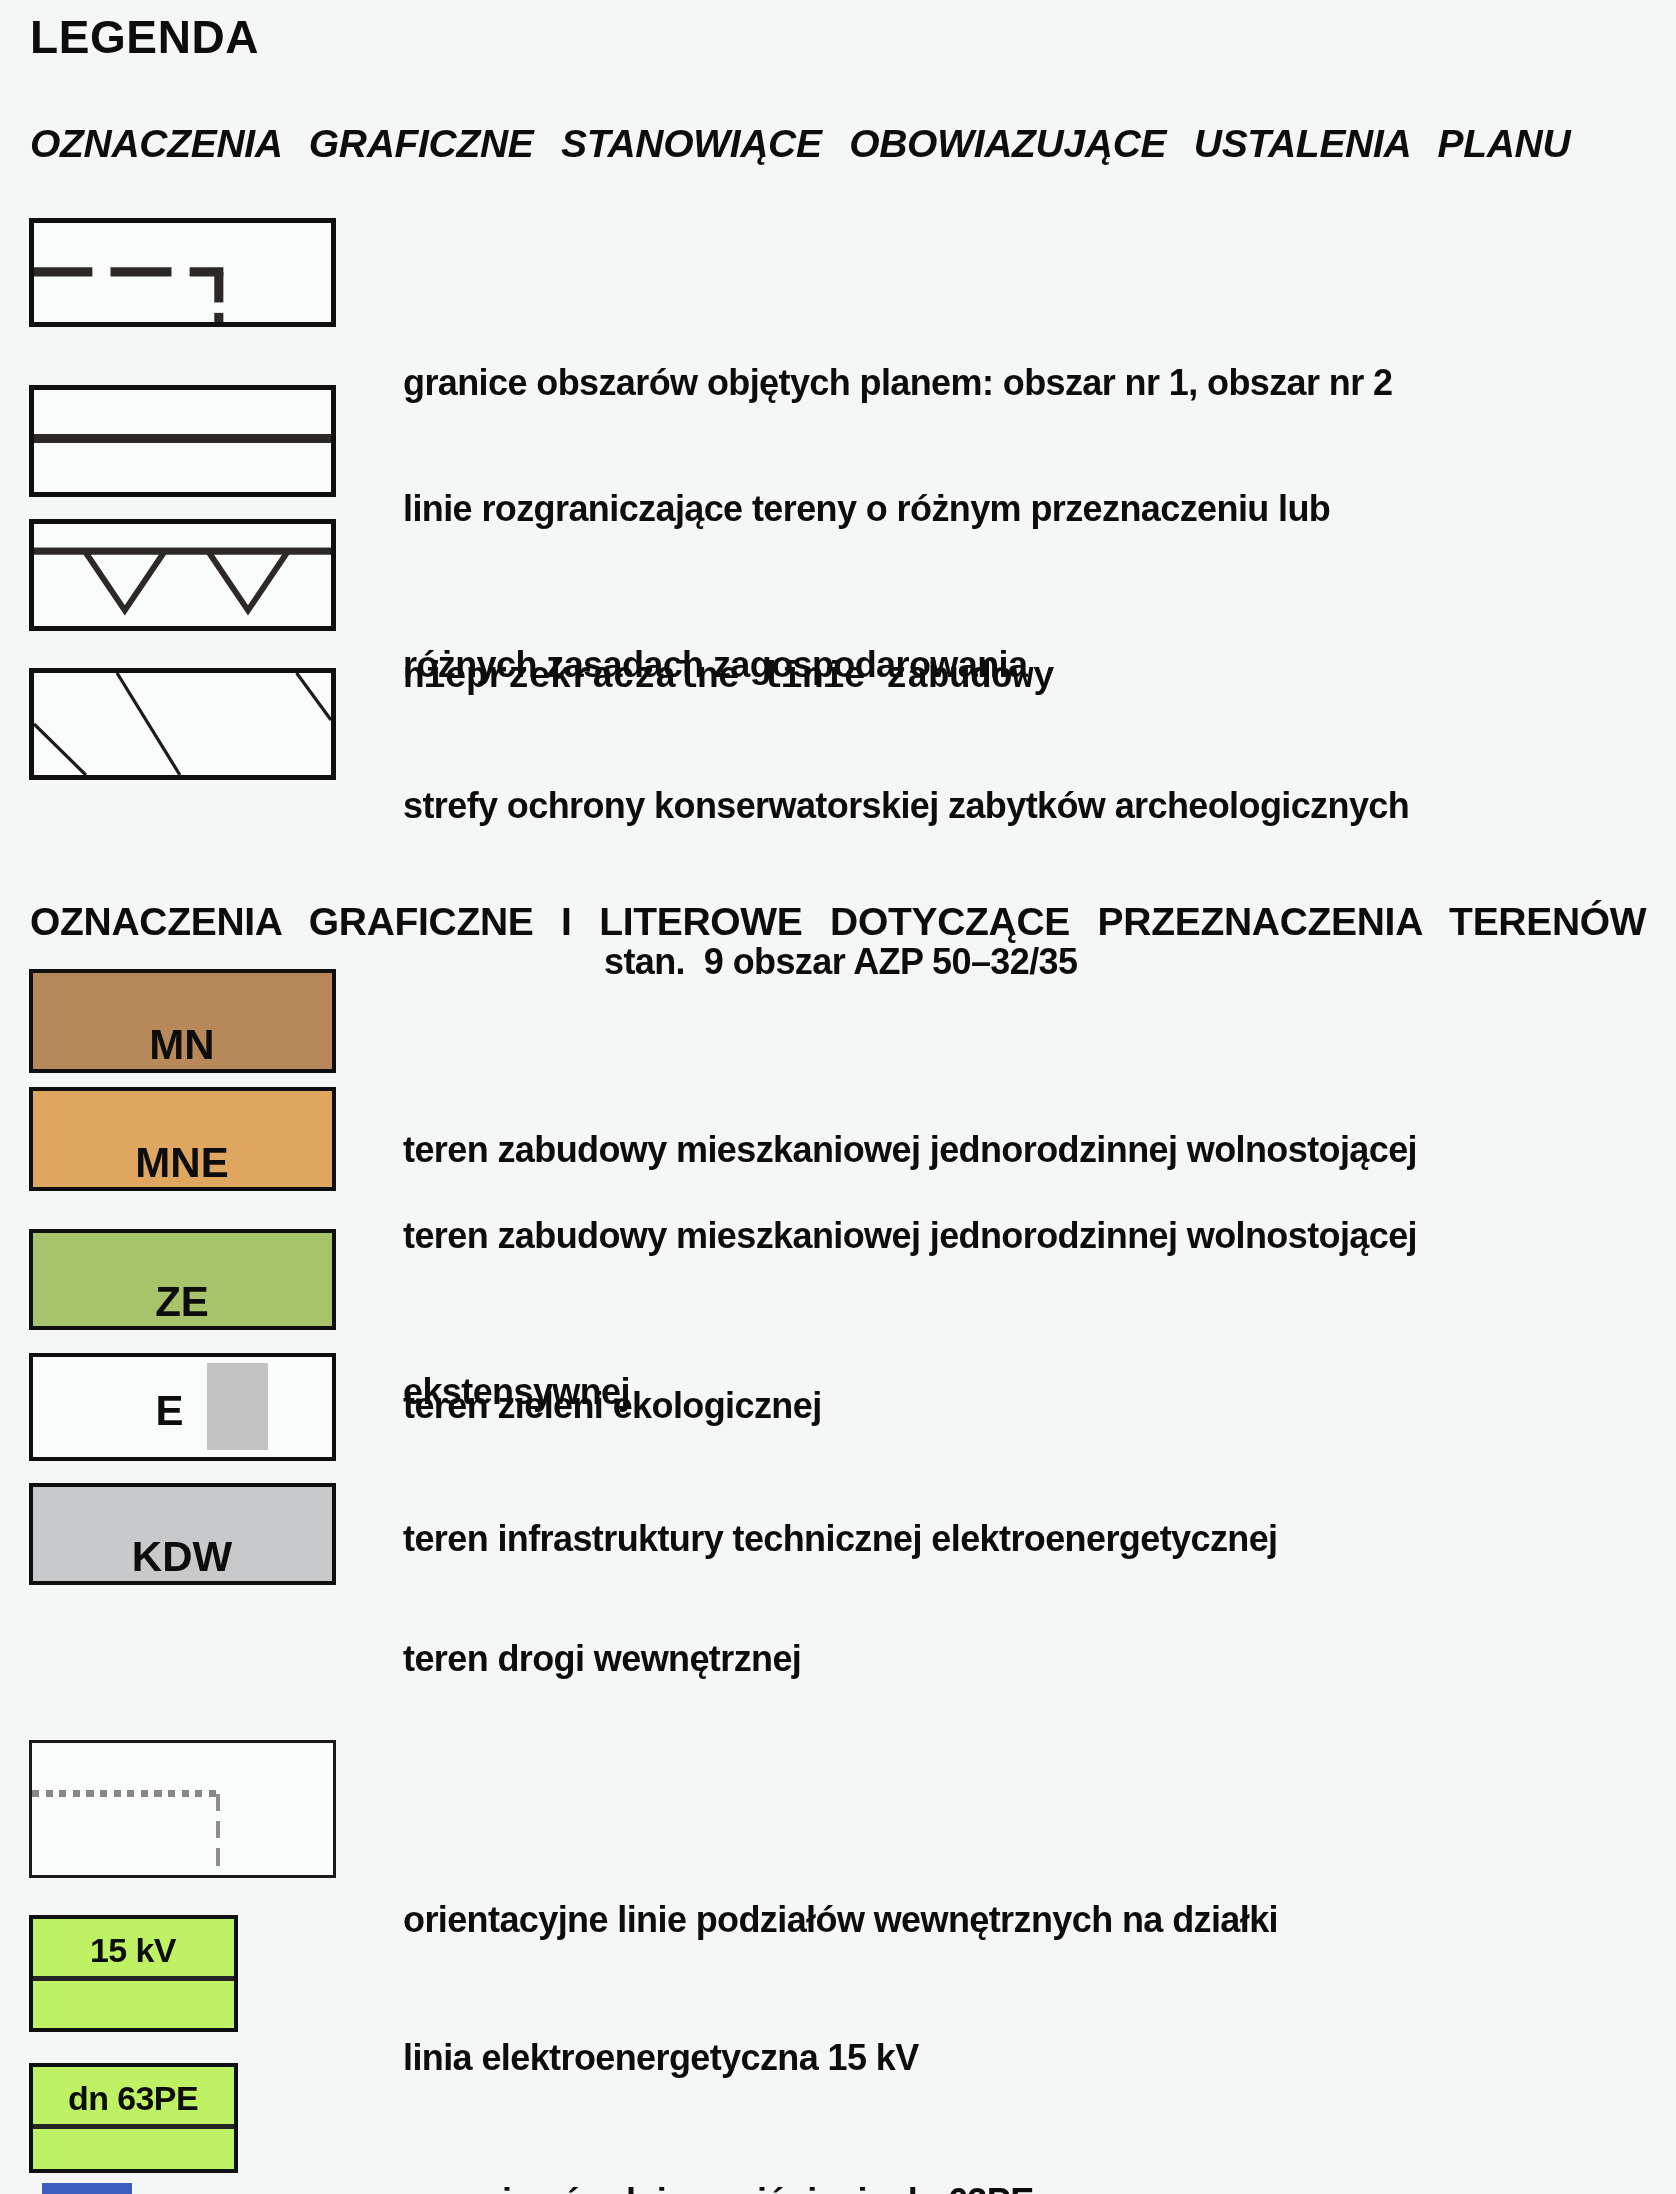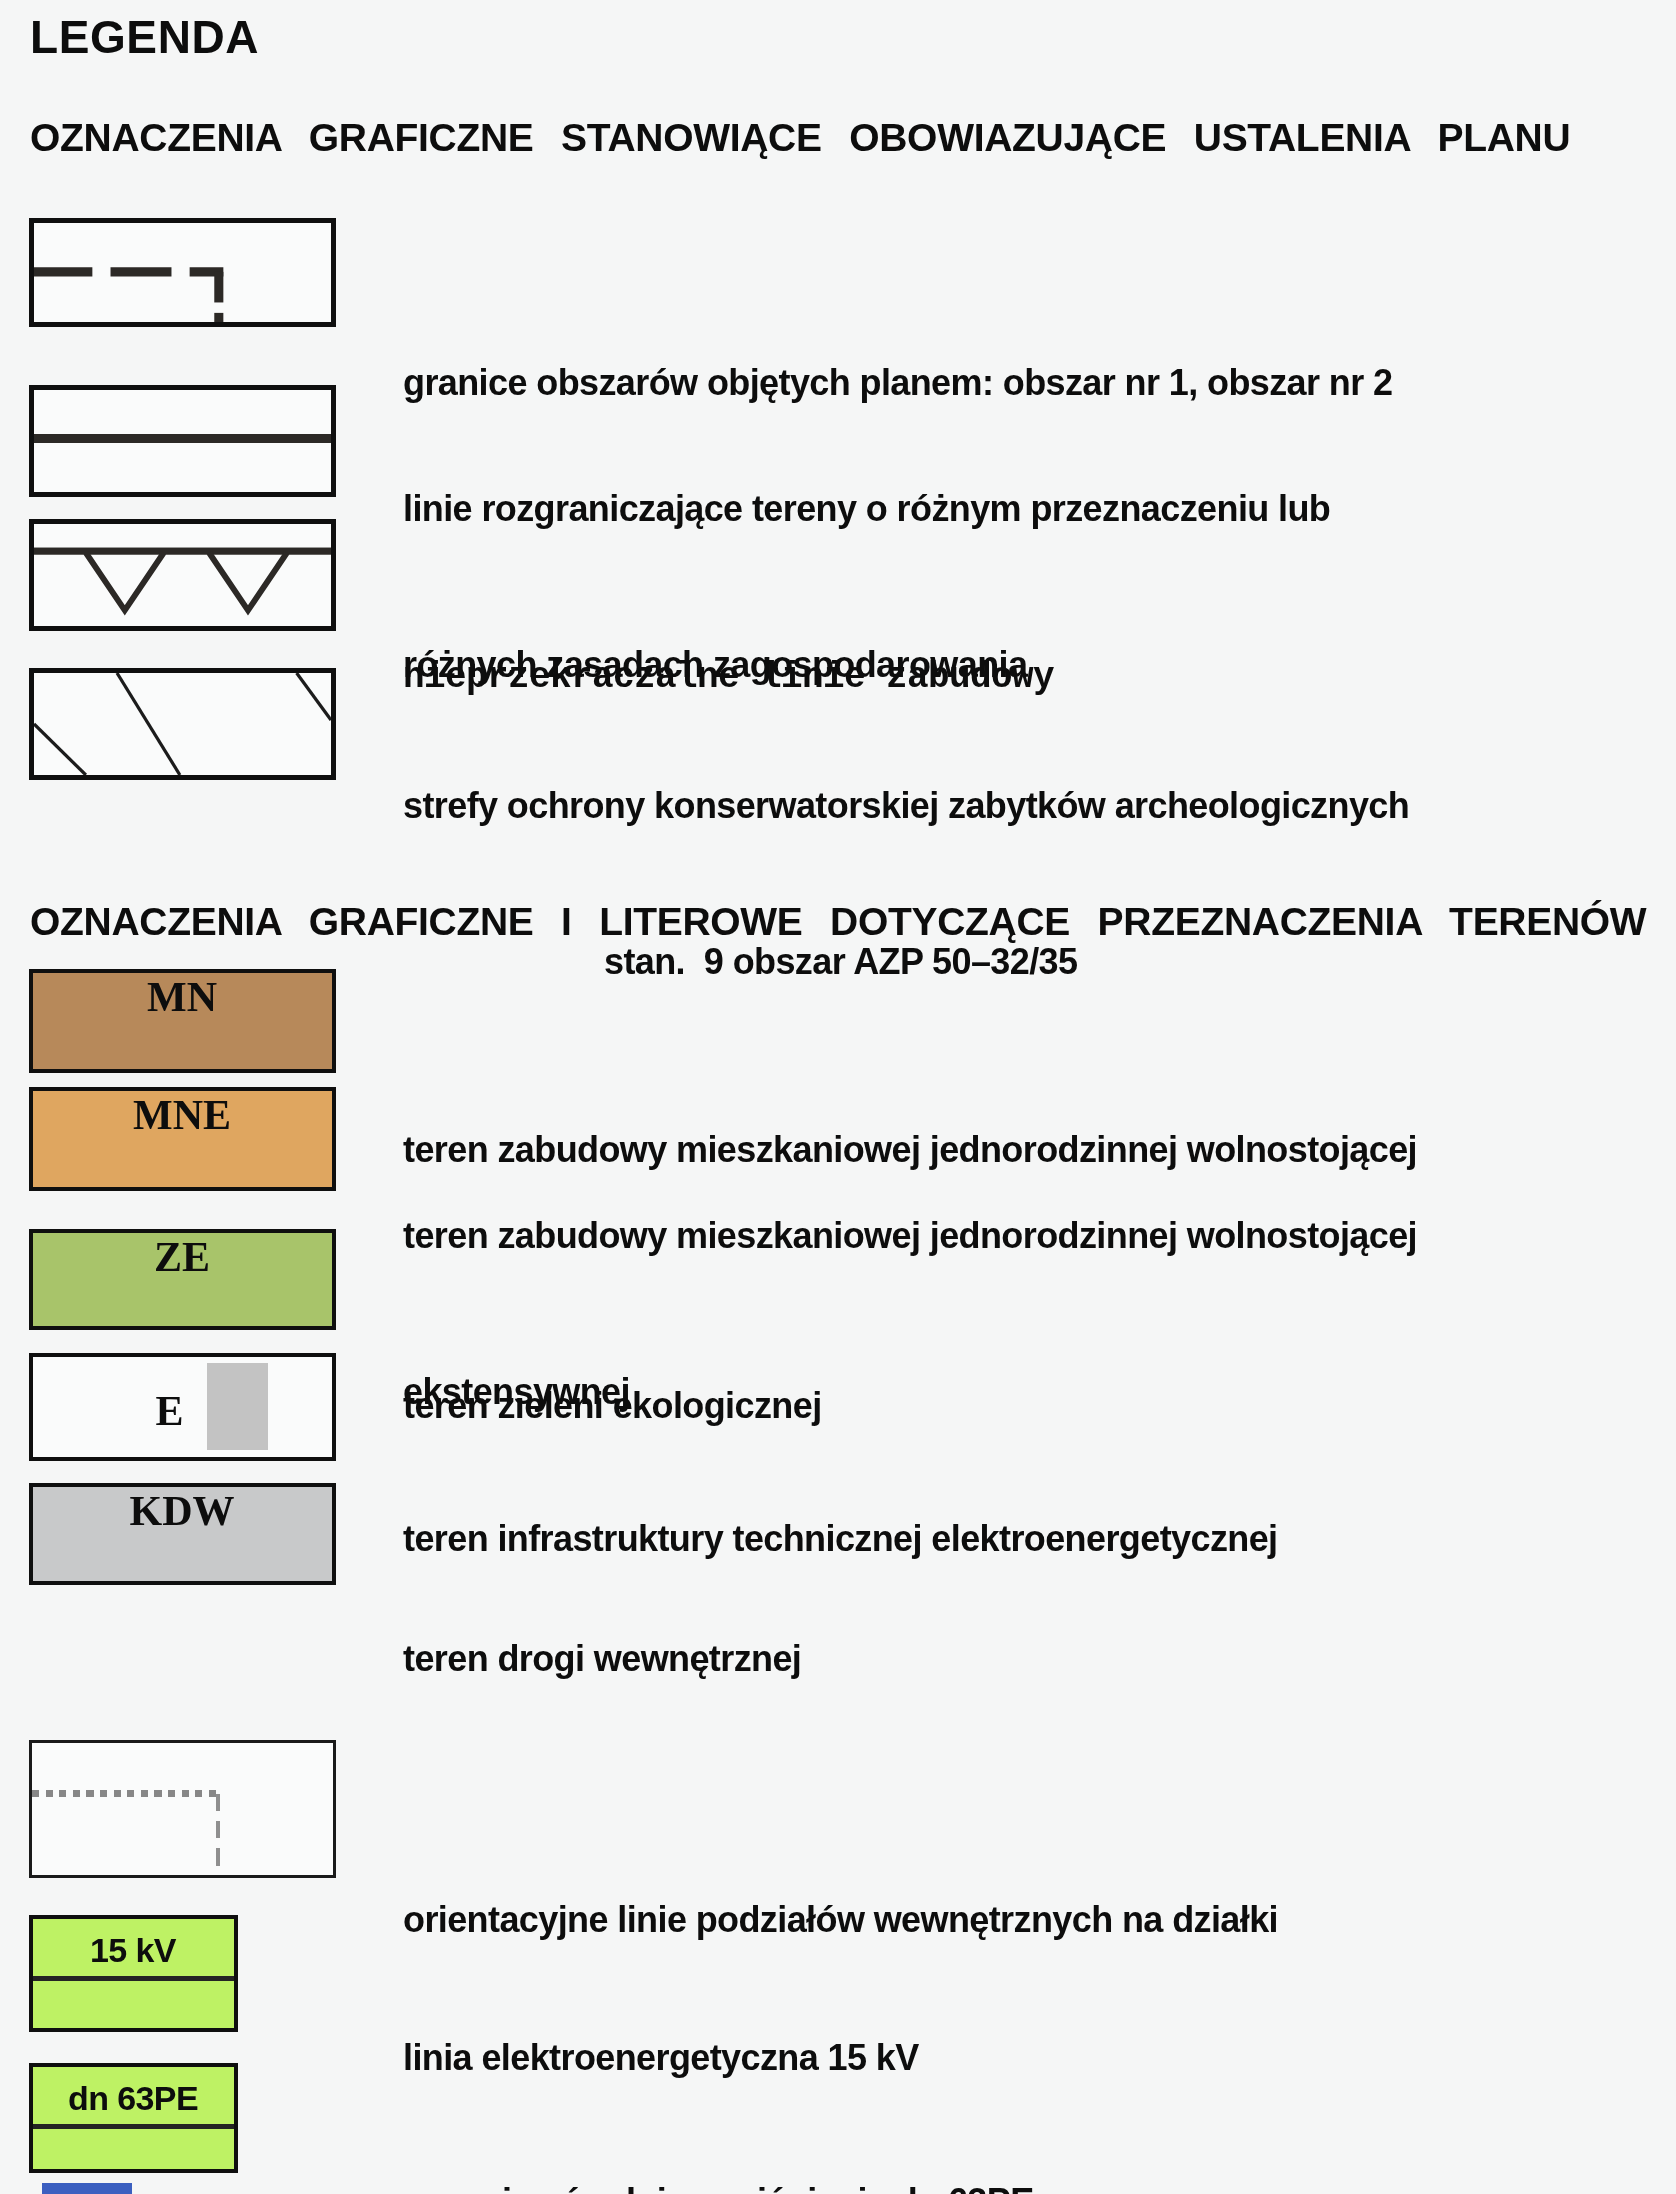--- a/index.html
+++ b/index.html
@@ -24,21 +24,21 @@
   .sym-box svg { position:absolute; left:0; top:0; width:100%; height:100%; }
   .desc {
     position:absolute; left:403px;
     font-size:36px; font-weight:bold; letter-spacing:-0.6px; line-height:52px;
     white-space:pre;
   }
   .bar { position:absolute; left:0; width:100%; background:#2c2926; }
   .code-box {
     position:absolute; left:28.5px; width:307px; box-sizing:border-box;
     border:4.5px solid #0f0f0f;
-    display:flex; align-items:flex-start; justify-content:center;font-family:Liberation Serif, serif;
+    display:flex; align-items:flex-end; justify-content:center;
   }
   .code-label { font-size:42px; font-weight:bold; letter-spacing:0px; }
   .e-letter { position:absolute; left:123px; top:30px; font-size:42px; font-weight:bold; }
   .e-marker { position:absolute; left:174px; top:5.8px; width:61px; height:87px; background:#c3c3c3; }
   .e-dot { width:35px; height:47px; border-radius:50%; background:#352f33; margin:20px auto 0 auto; }
   .info-box {
     position:absolute; left:28.5px; width:307px; box-sizing:border-box;
     border:3.2px solid #1a1a1a; background:#fafbfb;
   }
   .dot-line-h {
@@ -59,21 +59,21 @@
   .blue-strip { position:absolute; left:42px; top:2183px; width:90px; height:11px; background:#3b5fc0; }
   .indent3 { padding-left:201px; }
 </style>
 </head>
 <body>
 
 <div class="page">
 
   <div class="title">LEGENDA</div>
 
-  <div class="sec-header" style="top:116px;">OZNACZENIA GRAFICZNE STANOWIĄCE OBOWIAZUJĄCE USTALENIA PLANU</div>
+  <div class="sec-header" style="top:122px;font-style:italic;">OZNACZENIA GRAFICZNE STANOWIĄCE OBOWIAZUJĄCE USTALENIA PLANU</div>
 
   <div class="sym-box" style="top:218px; height:109px;">
     <svg viewBox="0 0 458 152" preserveAspectRatio="none">
       <line x1="0" y1="75" x2="90" y2="75" stroke="#2c2926" stroke-width="14"></line>
       <line x1="118" y1="75" x2="212" y2="75" stroke="#2c2926" stroke-width="14"></line>
       <line x1="240" y1="75" x2="292" y2="75" stroke="#2c2926" stroke-width="14"></line>
       <line x1="285" y1="75" x2="285" y2="122" stroke="#2c2926" stroke-width="14"></line>
       <line x1="285" y1="138" x2="285" y2="152" stroke="#2c2926" stroke-width="14"></line>
     </svg>
   </div>

